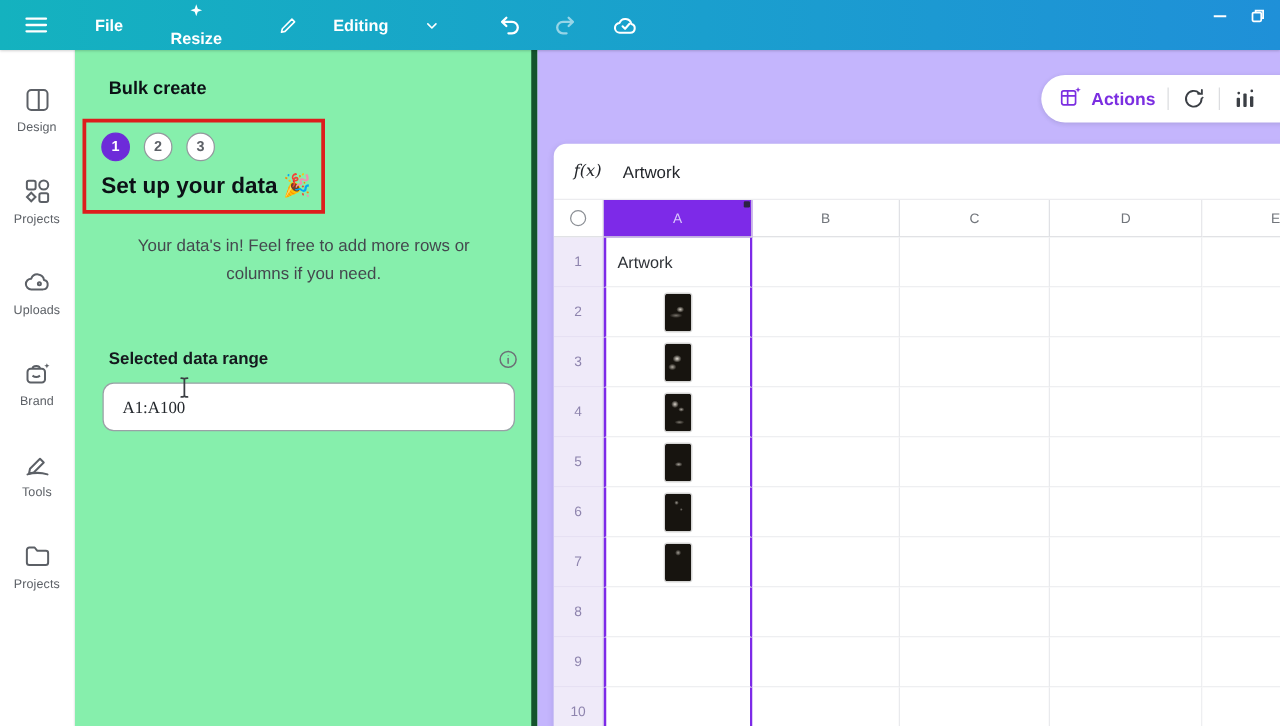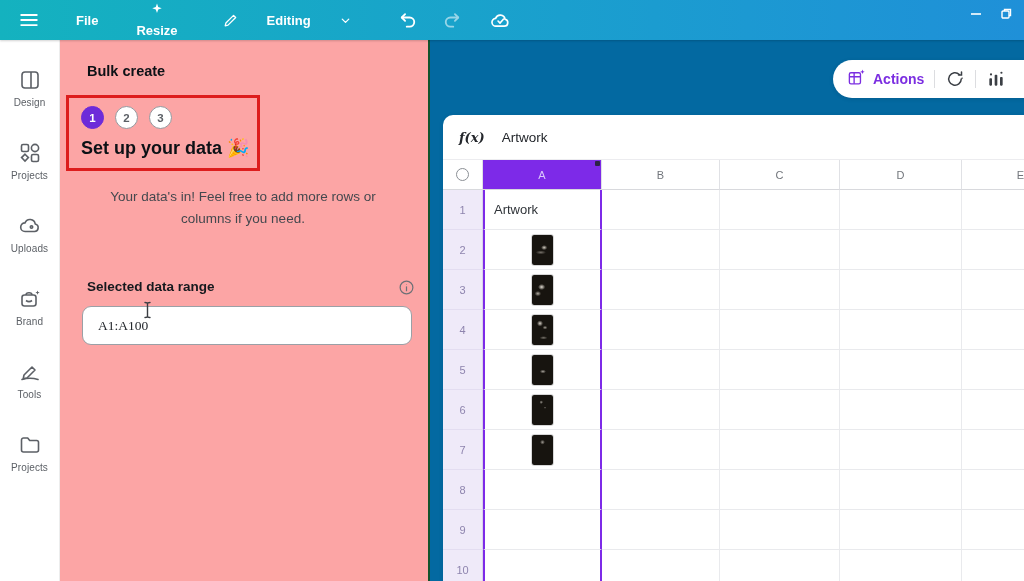--- a/index.html
+++ b/index.html
@@ -26,54 +26,54 @@
 
   
   .sidebar { width:60px; background:#fff; border-right:1px solid #eceded; padding-top:28px;
     display:flex; flex-direction:column; align-items:center; gap:0; flex:none; }
   .side-item { width:100%; height:73px; display:flex; flex-direction:column; align-items:center;
     color:#5c6066; cursor:pointer; }
   .side-item svg { display:block; margin-bottom:5px; }
   .side-label { font-size:10px; letter-spacing:.1px; }
 
   
-  .panel { position:relative; width:370px; background:#fca5a5; border-right:2px solid #14532d; flex:none; }
+  .panel { position:relative; width:370px; background:#86efac; border-right:5px solid #14532d; flex:none; }
   .panel-title { position:absolute; left:27px; top:23px; font-size:14.5px; font-weight:700; color:#0c1116; }
   .redbox { position:absolute; left:6px; top:55px; width:194px; height:76px;
     border:3px solid #dd1d1d; pointer-events:none; }
   .steps { position:absolute; left:21px; top:66px; display:flex; gap:11px; }
   .step { width:23px; height:23px; border-radius:50%; display:flex; align-items:center; justify-content:center;
     font-size:11.5px; font-weight:700; border:1.5px solid #94989e; color:#5c6066; background:#fff; }
   .step.active { background:#6d2bd9; border-color:#6d2bd9; color:#fff; }
   .panel-heading { position:absolute; left:21px; top:97px; font-size:18px; font-weight:700; color:#0c1116; }
   .panel-desc { position:absolute; left:27px; top:146px; width:312px; font-size:13.5px; line-height:1.6; color:#44484e;text-align:center; }
   .range-label { position:absolute; left:27px; top:239px; font-size:13.5px; font-weight:700; color:#15191e; }
   .info-icon { position:absolute; left:338px; top:239px; color:#6c7076; cursor:pointer; }
   .range-input { position:absolute; left:22px; top:266px; width:330px; height:39px;
     border:1px solid #9aa0a6; border-radius:9px; padding:16px 15px; font-size:13.5px; color:#24282d;
     font-family:Liberation Serif, serif; background:#fff; outline:none; }
   .ibeam { position:absolute; left:82px; top:261px; color:#3a3d42; pointer-events:none; }
 
   
-  .canvas { position:relative; flex:1; background:#0369a1; overflow:hidden; }
+  .canvas { position:relative; flex:1; background:#c4b5fd; overflow:hidden; }
 
   
   .actions-pill { position:absolute; left:403px; top:20px; height:38px; width:250px;
     background:#fff; border-radius:19px; box-shadow:0 1px 4px rgba(20,30,50,.14);
     display:flex; align-items:center; padding-left:14px; gap:10px; }
   .actions-btn { display:flex; align-items:center; gap:7px; color:#7b2ee1; font-size:14px; font-weight:700; cursor:pointer; }
   .pill-divider { width:1px; height:18px; background:#dcdde0; }
   .pill-icon { color:#3b3f45; cursor:pointer; display:flex; align-items:center; }
 
   
   .sheet-card { position:absolute; left:13px; top:75px; width:660px; height:560px;
     background:#fff; border-radius:10px; box-shadow:0 1px 5px rgba(20,30,50,.10); overflow:hidden; }
   .formula-bar { height:45px; display:flex; align-items:center; padding-left:16px; gap:17px;
     border-bottom:1px solid #ececef; }
-  .fx { font-family:"DejaVu Serif","Liberation Serif",serif; font-style:italic; font-weight:700;
+  .fx { font-family:"DejaVu Serif","Liberation Serif",serif; font-style:italic; font-weight:400;
     font-size:13px; color:#23262b; }
   .fx-value { font-size:13.5px; color:#23262b; }
 
   .hrow { display:flex; height:30px; }
   .hcell { display:flex; align-items:center; justify-content:center; font-size:11px; color:#71757b;
     border-right:1px solid #e0e1e5; border-bottom:1px solid #d8d9dd; background:#fff; cursor:pointer; }
   .h-num { width:40px; }
   .h-a { width:119px; background:#7d2ae8; color:#d9c6fb; position:relative; }
   .h-b { width:118px; } .h-c { width:120px; } .h-d { width:122px; } .h-e { width:118px; }
   .sel-handle { position:absolute; right:1px; top:1px; width:5px; height:5px; background:#2c2346; border-radius:1px; }

